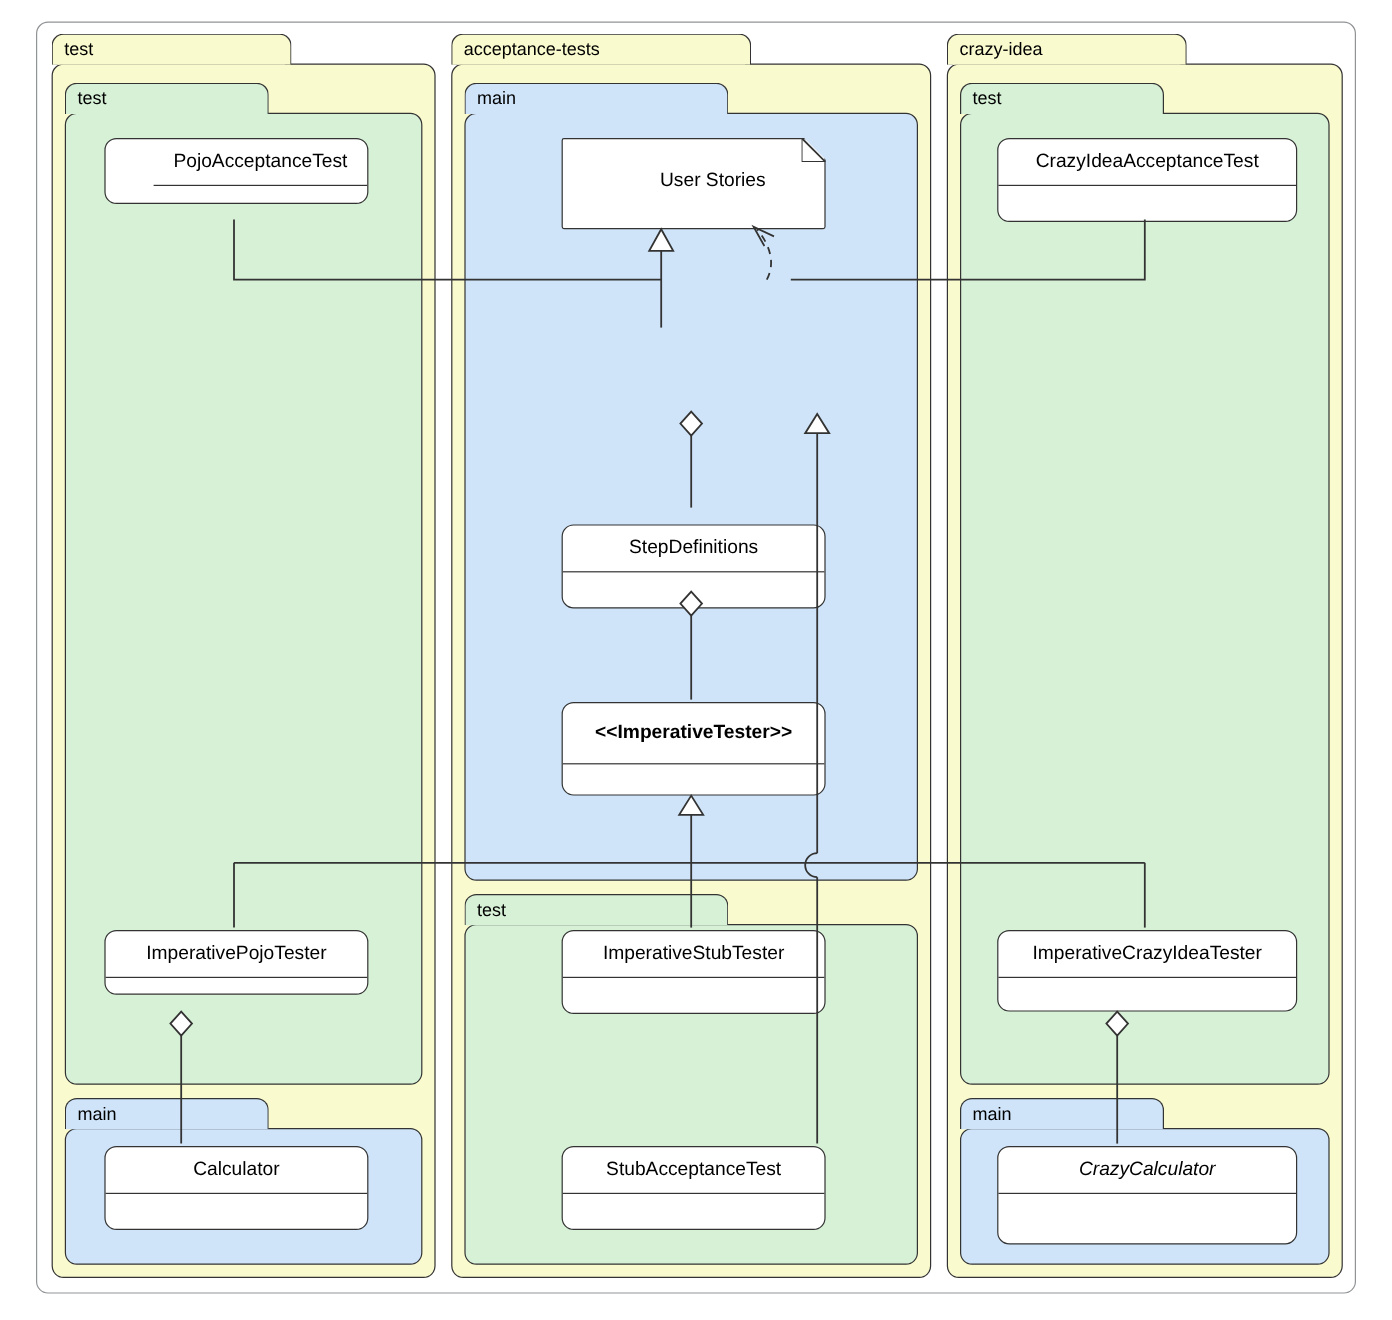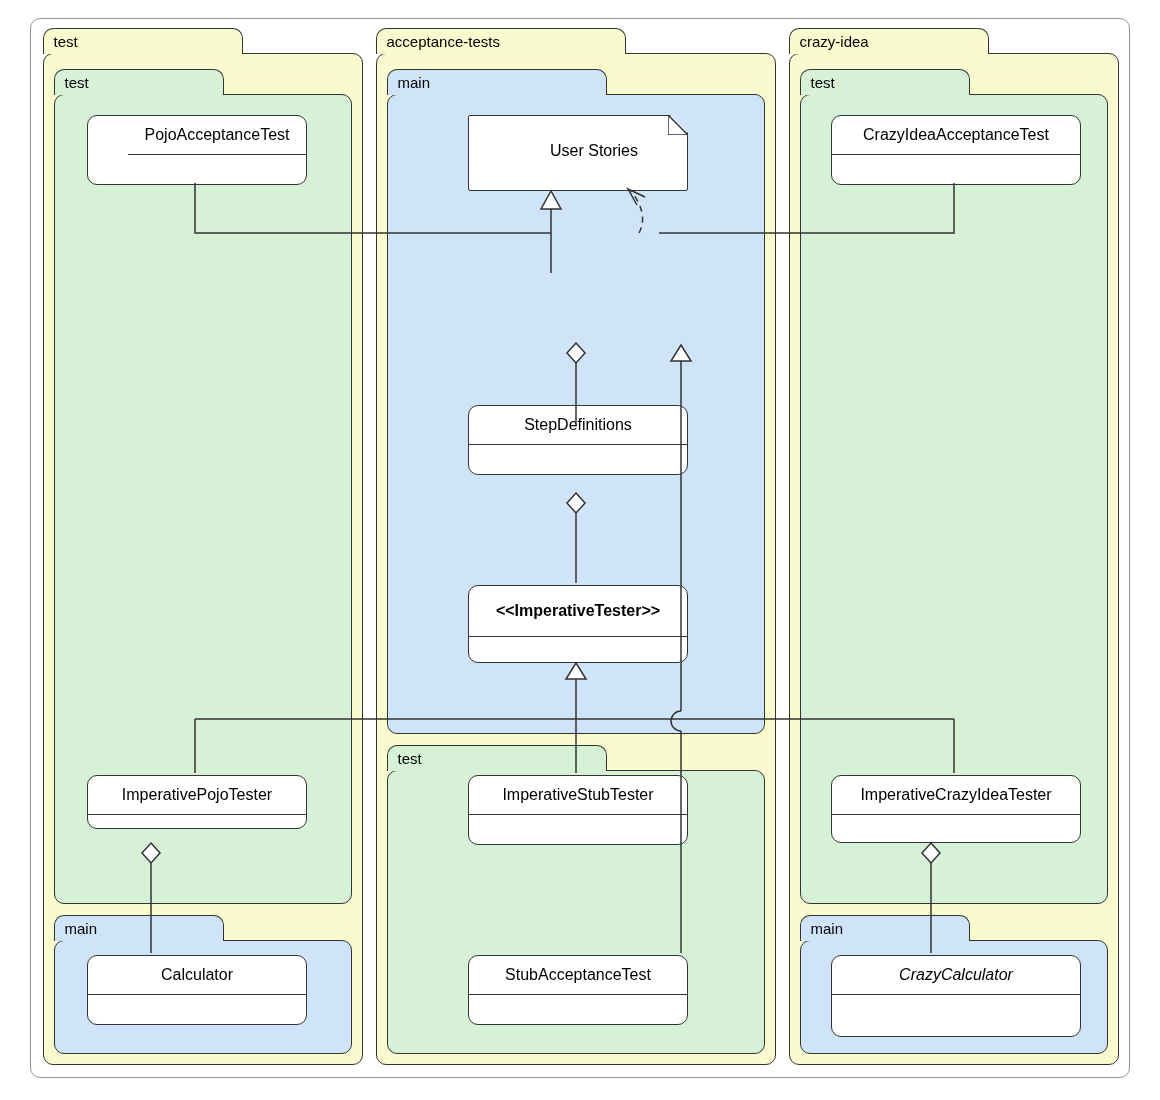--- a/index.html
+++ b/index.html
@@ -82,21 +82,21 @@
 <body>
 
 <div id="container">
 
   <div class="pkg yellow" style="left:12px; top:34px; width:320px; height:1012px;">
     <div class="pkg-tab yellow" style="width:200px;">test</div>
 
     <div class="pkg green" style="left:10px; top:40px; width:298px; height:810px;">
       <div class="pkg-tab green" style="width:170px;">test</div>
 
-      <div class="classbox" style="left:32px; top:20px; width:220px; height:70px;padding-left:40px;">
+      <div class="classbox" style="left:32px; top:20px; width:220px; height:55px;padding-left:40px;">
         <div class="class-title">PojoAcceptanceTest</div>
       </div>
 
       <div class="classbox" style="left:32px; top:680px; width:220px; height:54px;">
         <div class="class-title">ImperativePojoTester</div>
       </div>
     </div>
 
     <div class="pkg blue" style="left:10px; top:886px; width:298px; height:114px;">
       <div class="pkg-tab blue" style="width:170px;">main</div>
@@ -118,21 +118,21 @@
 
         <svg style="position:absolute;right:-1px;top:-1px;" width="20" height="20">
           <polygon points="0,0 20,20 0,20" fill="#fff" stroke="none"></polygon>
           <polyline points="0,0 0,20 20,20" fill="none" stroke="#333" stroke-width="1.5"></polyline>
           <polyline points="0,0 20,20" fill="none" stroke="#333" stroke-width="1.5"></polyline>
         </svg>
         <div style="position:absolute;right:-2px;top:-2px;width:20px;height:20px;background:#CFE4F9;clip-path:polygon(100% 0,100% 100%,0 0);"></div>
       </div>
 
 
-      <div class="classbox" style="left:80px; top:310px; width:220px; height:70px;">
+      <div class="classbox" style="left:80px; top:342px; width:220px; height:70px;">
         <div class="class-title">StepDefinitions</div>
       </div>
 
       <div class="classbox" style="left:80px; top:490px; width:220px; height:78px;">
         <div class="class-title class-bold" style="padding-top:16px;padding-bottom:16px;">&lt;&lt;ImperativeTester&gt;&gt;</div>
       </div>
     </div>
 
     <div class="pkg green" style="left:10px; top:716px; width:378px; height:284px;">
       <div class="pkg-tab green" style="width:220px;">test</div>

